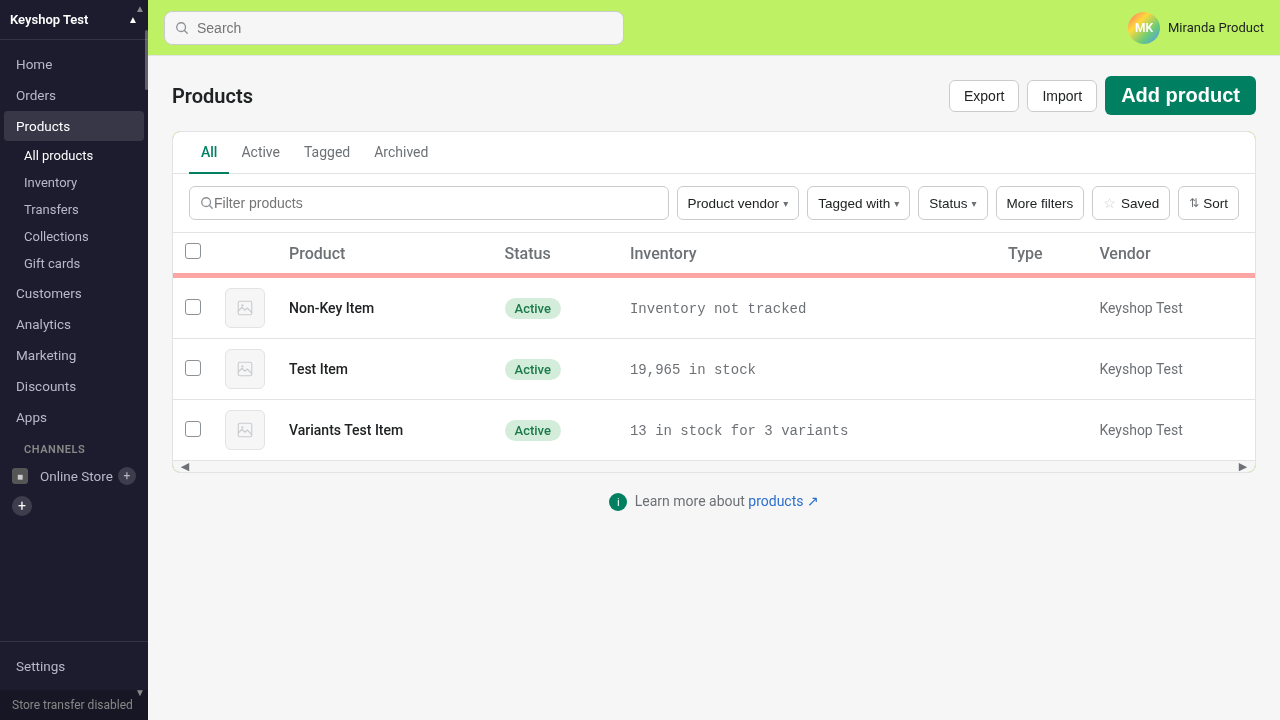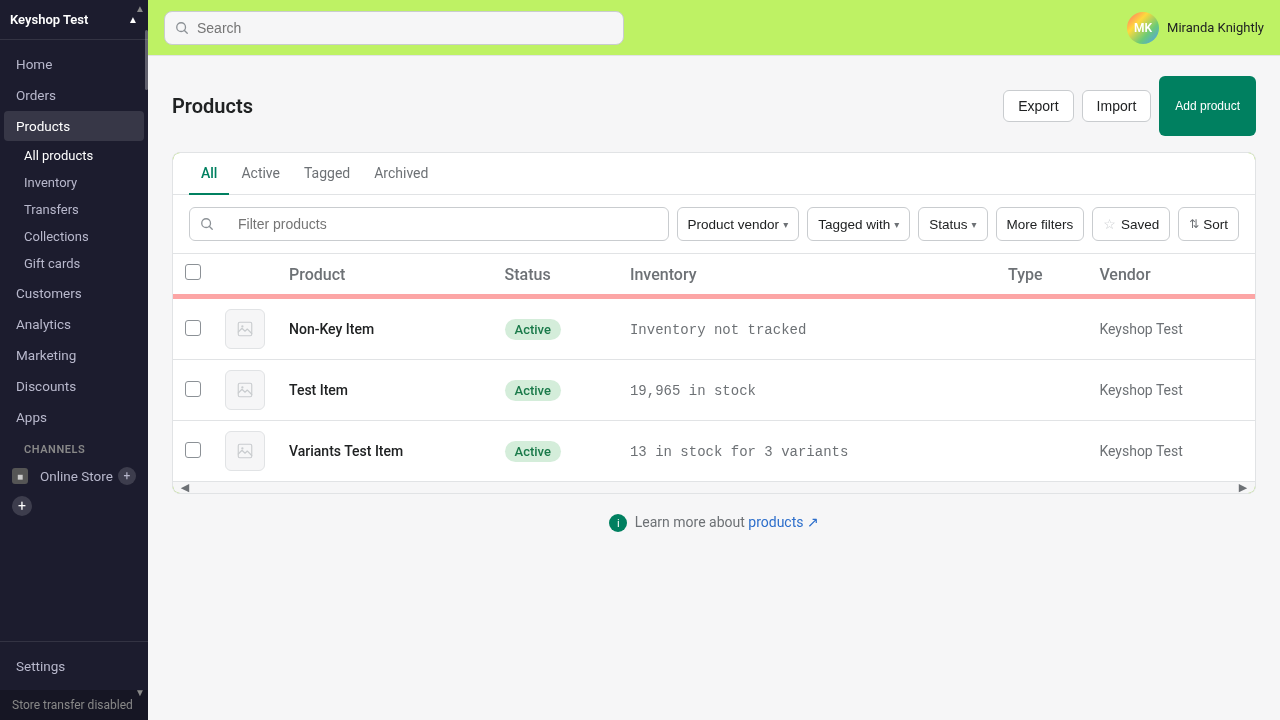--- a/index.html
+++ b/index.html
@@ -239,25 +239,25 @@
       padding: 7px 14px;
       font-size: 14px;
       cursor: pointer;
       color: #202223;
       font-weight: 500;
     }
     .btn-primary {
       background: #008060;
       border: none;
       border-radius: 6px;
-      padding: 23px 16px;
-      font-size: 12px;
+      padding: 8px 16px;
+      font-size: 20px;
       cursor: pointer;
       color: #fff;
-      font-weight: 400;
+      font-weight: 700;
     }
 
     
     .card {
       background: #84cc16;
       border-radius: 8px;
       border: 1px solid #e1e3e5;
       overflow: hidden;
     }
 
@@ -292,21 +292,21 @@
       background: #fff;
     }
     .filter-input-wrap {
       display: flex;
       align-items: center;
       background: #fff;
       border: 1px solid #c9cccf;
       border-radius: 6px;
       padding: 0 10px;
       height: 34px;
-      gap: 24px;
+      gap: 0;
       flex: 1;
       max-width: 530px;
       justify-content: flex-end;
     }
     .filter-input-wrap input {
       border: none;
       outline: none;
       font-size: 14px;
       color: #202223;
       flex: 1;
@@ -588,21 +588,21 @@
       <svg width="14" height="14" viewBox="0 0 16 16" fill="none">
         <circle cx="7" cy="7" r="5" stroke="#8c9196" stroke-width="1.5"></circle>
         <line x1="10.5" y1="10.5" x2="14" y2="14" stroke="#8c9196" stroke-width="1.5" stroke-linecap="round"></line>
       </svg>
       <input type="text" placeholder="Search" style="">
     </div>
     <div class="topbar-right">
       <div class="avatar">
         <span>MK</span>
       </div>
-      <span class="topbar-user-name">Miranda Knightly</span>
+      <span class="topbar-user-name">Miranda Product</span>
     </div>
   </div>
 
   <div id="content">
 
     <div class="page-header">
       <h1 class="page-title">Products</h1>
       <div class="header-actions">
         <button class="btn-secondary">Export</button>
         <button class="btn-secondary">Import</button>

